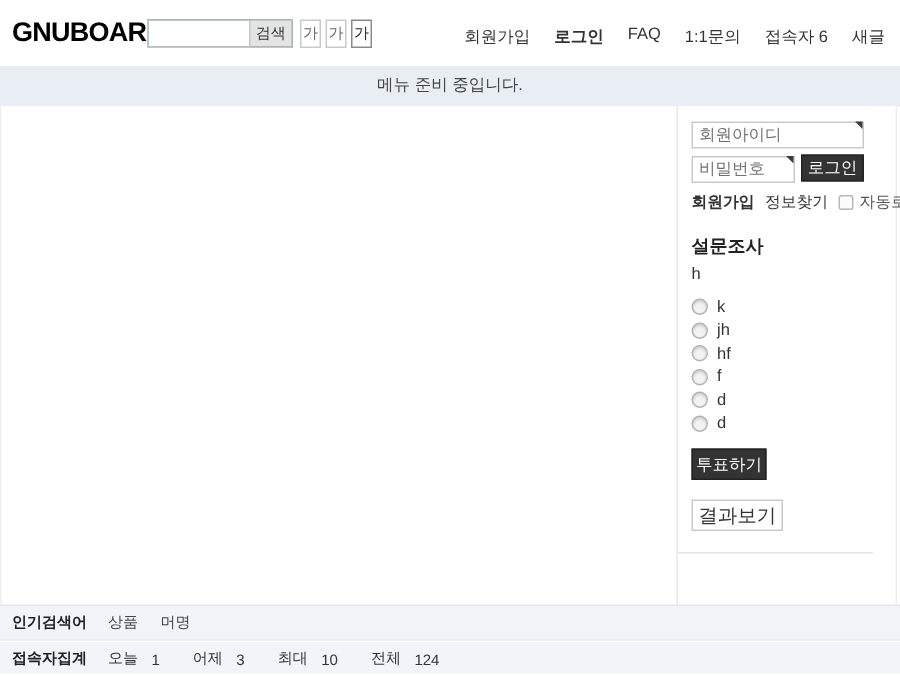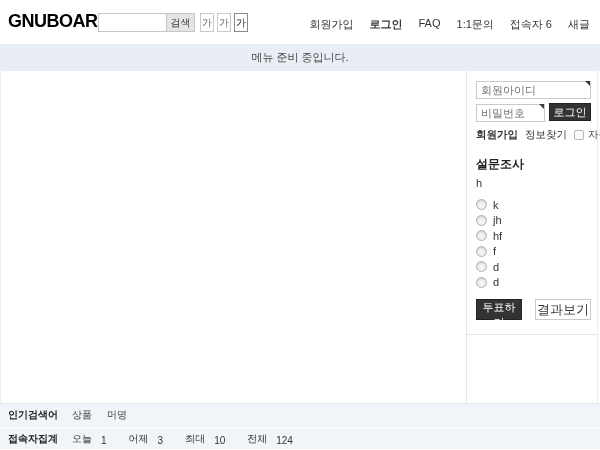--- a/index.html
+++ b/index.html
@@ -45,21 +45,21 @@
     position:absolute; top:44px; left:0; width:600px; height:27px;
     background:#e9edf4; font-size:11px; color:#444; text-align:center; line-height:27px;
   }
 
   
   .content {
     position:absolute; top:71px; left:0; width:598px; height:332px; background:#fff;
     border-left:1px solid #f0f0f0; border-right:1px solid #ececec;
   }
   .sidebar {
-    position:absolute; top:0; right:0; width:131px; height:332px;
+    position:absolute; top:0; right:15px; width:131px; height:332px;
     border-left:1px solid #e7e7e7; background:#fff; padding:9px 6px 0 9px;
   }
 
   .field { position:relative; margin-bottom:4px; }
   .field input {
     width:100%; height:18px; border:1px solid #c9c9c9; font-size:11px; padding:0 4px;
     font-family:inherit; outline:none; color:#333;
   }
   .field input::placeholder { color:#707070; opacity:1; }
   .req {
@@ -83,21 +83,21 @@
 
   .poll { margin:14px -6px 0 -9px; padding:0 6px 14px 9px; border-bottom:1px solid #e4e4e4; }
   .poll-title { font-size:12px; font-weight:bold; color:#222; margin-bottom:4px; }
   .poll-q { font-size:11px; color:#333; margin-bottom:8px; }
   .opt { display:flex; align-items:center; gap:6px; height:15.5px; cursor:pointer; }
   .radio {
     width:11px; height:11px; border-radius:50%; border:1px solid #b2b2b2;
     background:#f3f3f3; box-shadow:inset 0 1px 2px rgba(0,0,0,.18); flex:0 0 auto;
   }
   .opt-label { font-size:11px; color:#333; }
-  .poll-btns { display:flex; gap:13px; margin-top:9px; }
+  .poll-btns { display:flex; gap:13px; margin-top:9px;flex-direction:column; }
   .vote-btn {
     width:50px; height:21px; background:#333; color:#fff; border:1px solid #222;
     font-size:11px; font-family:inherit; cursor:pointer; padding:0;
   }
   .result-btn {
     width:61px; height:21px; background:#fff; color:#333; border:1px solid #c9c9c9;
     font-size:13px; font-family:inherit; cursor:pointer; padding:0;
   }
 
   

